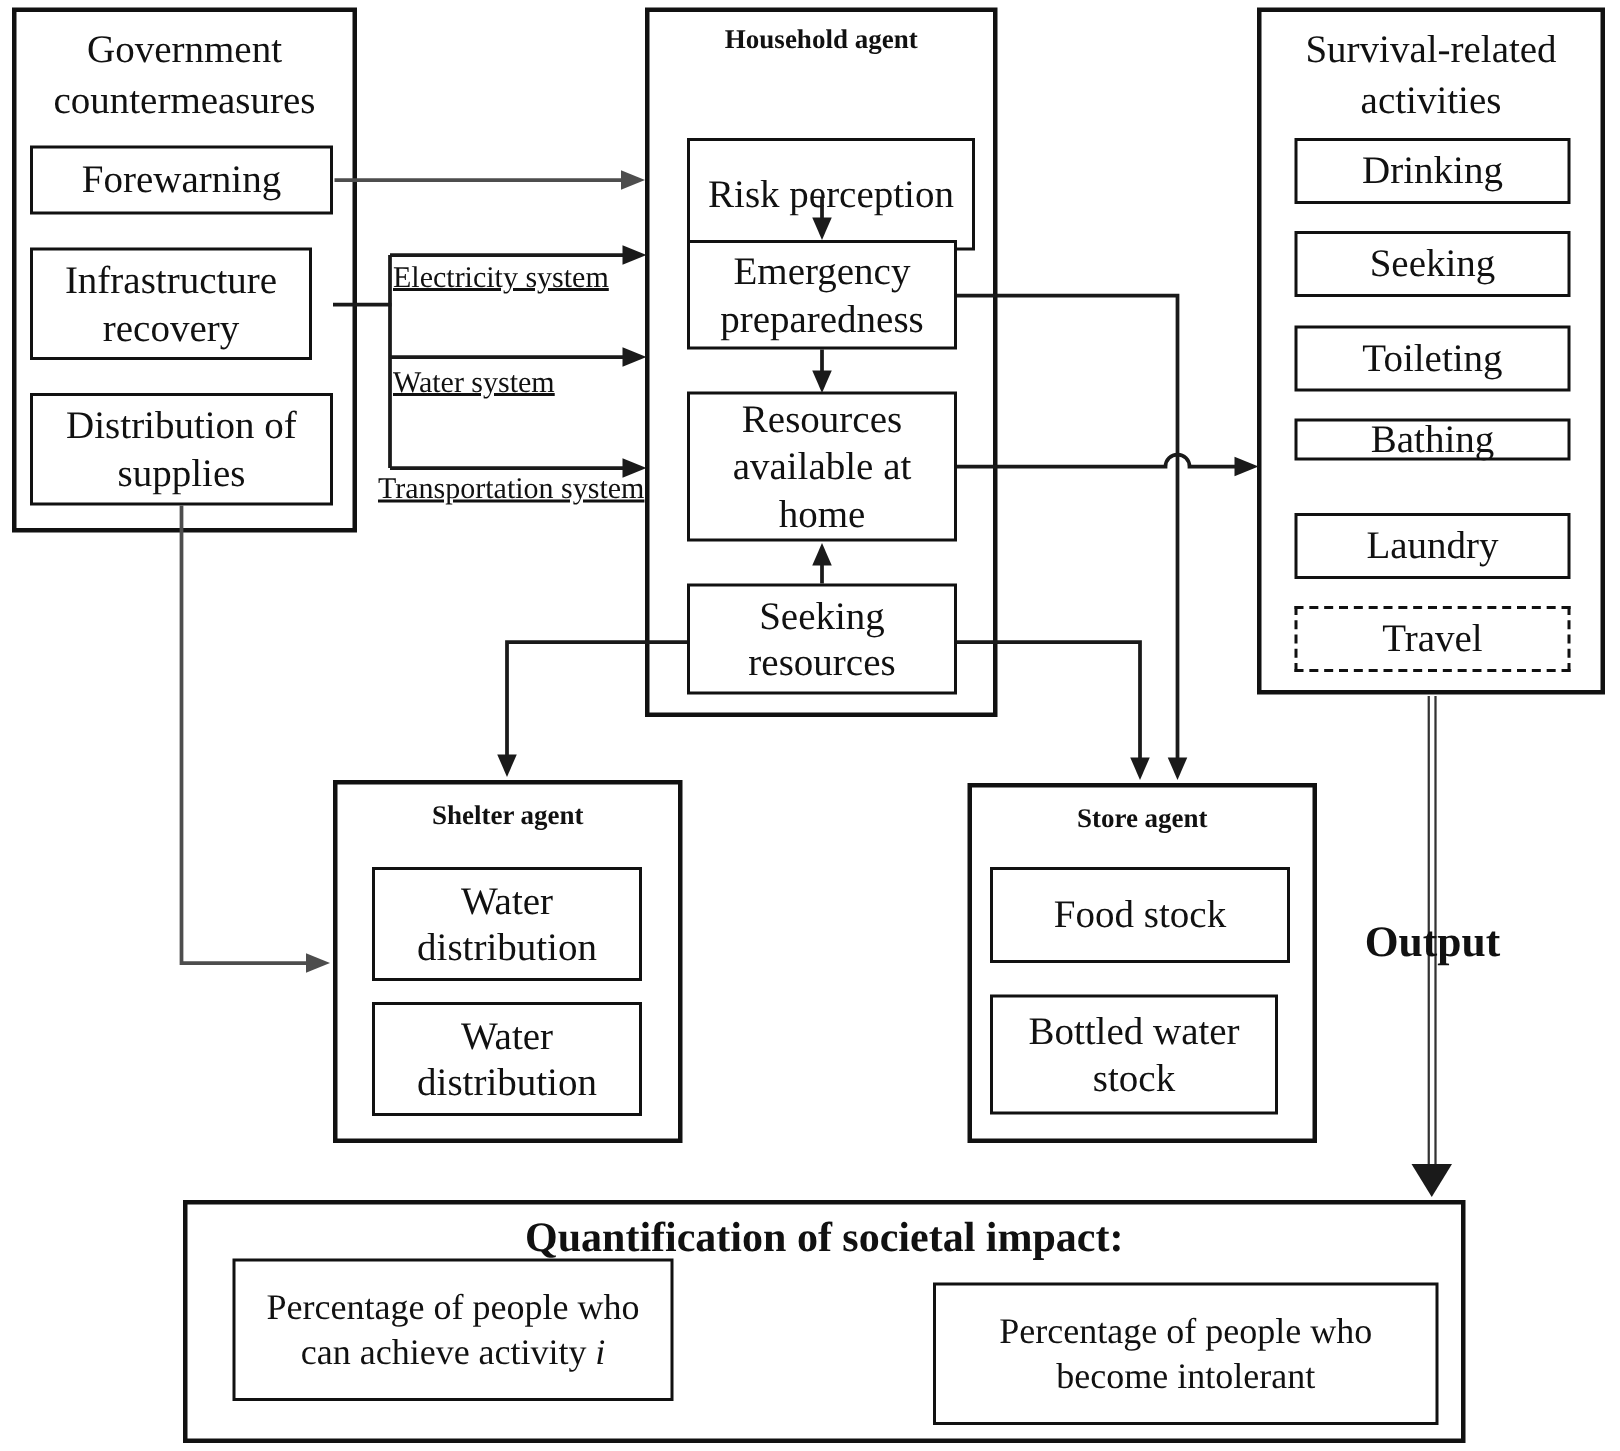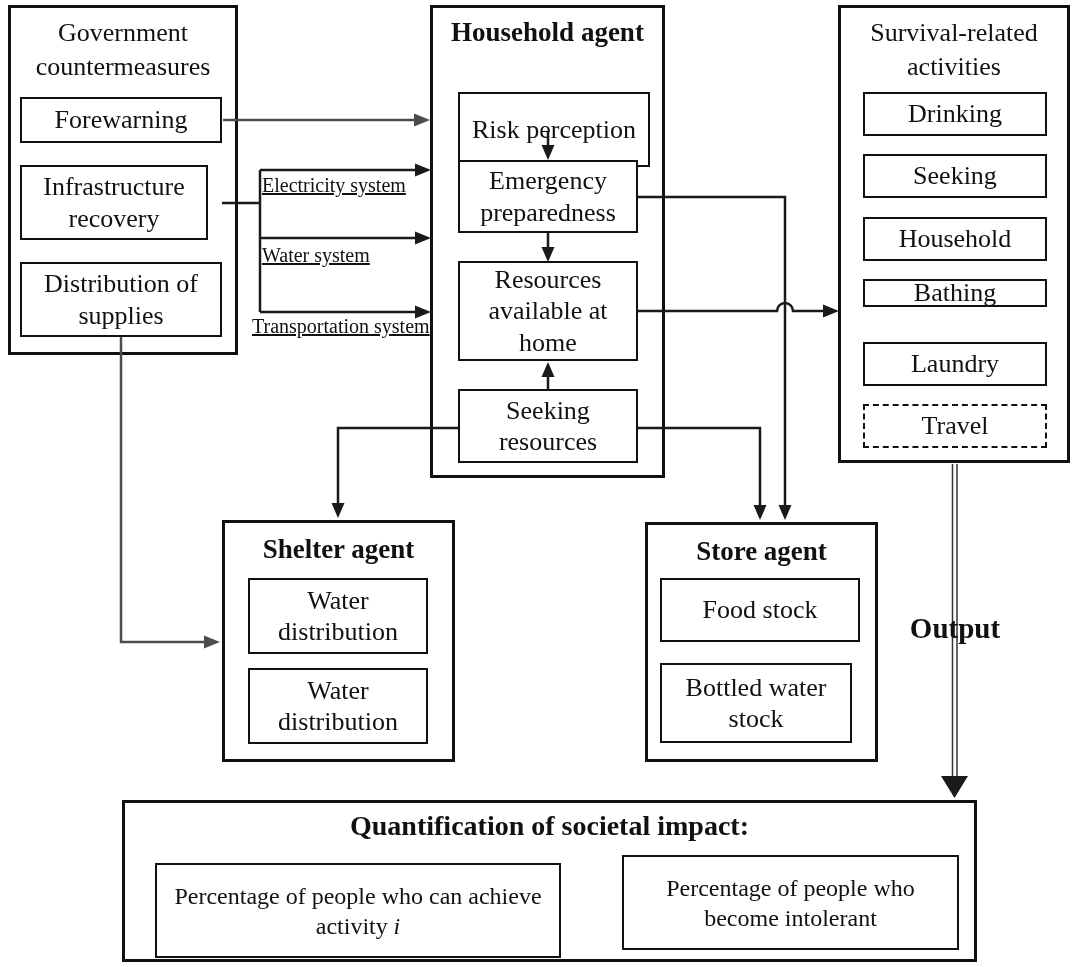--- a/index.html
+++ b/index.html
@@ -7,21 +7,21 @@
     position:relative;width:1080px;height:967px;background:#fff;
     font-family:"Liberation Serif","DejaVu Serif",serif;color:#111;overflow:hidden;
   }
   .box{position:absolute;box-sizing:border-box;border:2.5px solid #111;background:#fff;}
   .outer{border-width:3px;padding-left:38px;}
   .dashed{border:2.5px dashed #111;}
   .lbl{display:flex;align-items:center;justify-content:center;text-align:center;
        font-size:26px;line-height:1.2;padding:2px 6px;}
   .sm .lbl-inner, .lbl.sm{font-size:24px;line-height:1.25;}
   .btitle{position:absolute;left:0;right:0;text-align:center;font-weight:bold;
-          font-size:27px;line-height:1.2;}
+          font-size:18px;line-height:1.2;}
   .rtitle{position:absolute;left:0;right:0;text-align:center;font-size:26px;line-height:1.3;}
   .edge-label{position:absolute;text-align:left;font-size:20px;line-height:1.12;z-index:6;text-decoration:underline;}
   .out-label{position:absolute;text-align:center;font-weight:bold;font-size:29px;z-index:6;}
   .wires{position:absolute;left:0;top:0;z-index:5;pointer-events:none;}
   .ital{font-style:italic;margin-left:0.24em;}
 </style>
 </head>
 <body>
 
 <div class="canvas">
@@ -57,21 +57,21 @@
 
   <div class="box outer" style="left:838px;top:5px;width:232px;height:458px;">
     <div class="rtitle" style="top:8px;">Survival-related activities</div>
     <div class="box lbl" style="left:22px;top:84px;width:184px;height:44px;">
       <span>Drinking</span>
     </div>
     <div class="box lbl" style="left:22px;top:146px;width:184px;height:44px;">
       <span>Seeking</span>
     </div>
     <div class="box lbl" style="left:22px;top:209px;width:184px;height:44px;">
-      <span>Household</span>
+      <span>Toileting</span>
     </div>
     <div class="box lbl" style="left:22px;top:271px;width:184px;height:28px;">
       <span>Bathing</span>
     </div>
     <div class="box lbl" style="left:22px;top:334px;width:184px;height:44px;">
       <span>Laundry</span>
     </div>
     <div class="box lbl dashed" style="left:22px;top:396px;width:184px;height:44px;">
       <span>Travel</span>
     </div>
@@ -92,21 +92,21 @@
     <div class="box lbl" style="left:12px;top:53px;width:200px;height:64px;">
       <span>Food stock</span>
     </div>
     <div class="box lbl" style="left:12px;top:138px;width:192px;height:80px;">
       <span>Bottled water stock</span>
     </div>
   </div>
 
   <div class="box outer" style="left:122px;top:800px;width:855px;height:162px;">
     <div class="btitle" style="top:6px;font-size:28px;">Quantification of societal impact:</div>
-    <div class="box lbl sm" style="left:30px;top:60px;width:406px;height:95px;">
+    <div class="box lbl sm" style="left:30px;top:36px;width:294px;height:95px;">
       <span><span>Percentage of people who can achieve activity</span><i class="ital">i</i></span>
     </div>
     <div class="box lbl sm" style="left:497px;top:52px;width:337px;height:95px;">
       <span>Percentage of people who become intolerant</span>
     </div>
   </div>
 
   <div class="edge-label" style="left:262px;top:174px;width:152px;">Electricity system</div>
   <div class="edge-label" style="left:262px;top:244px;width:152px;">Water system</div>
   <div class="edge-label" style="left:252px;top:315px;width:178px;">Transportation system</div>

